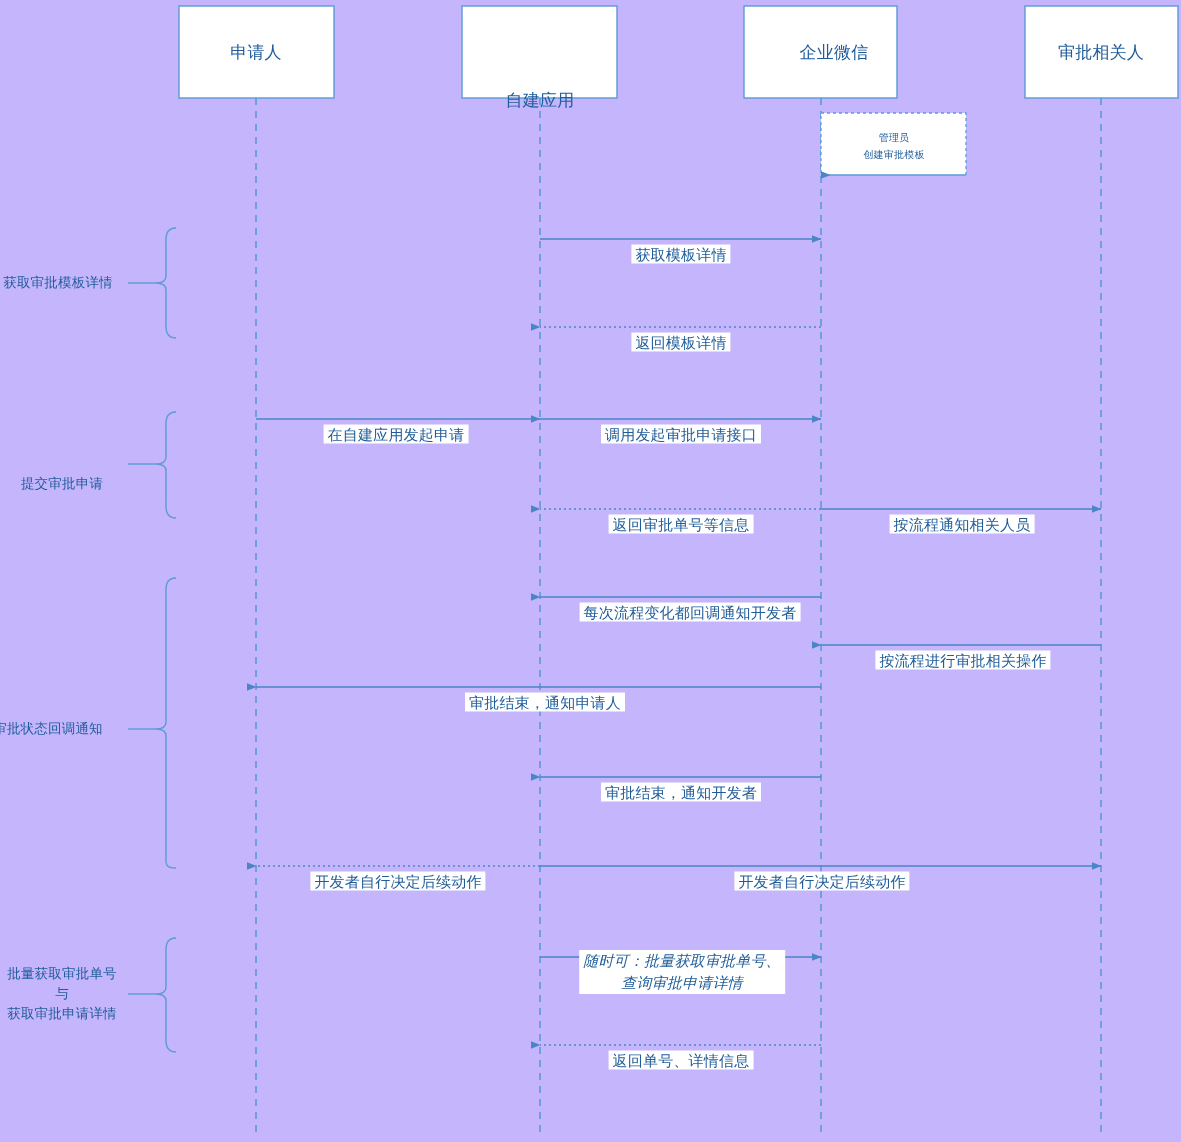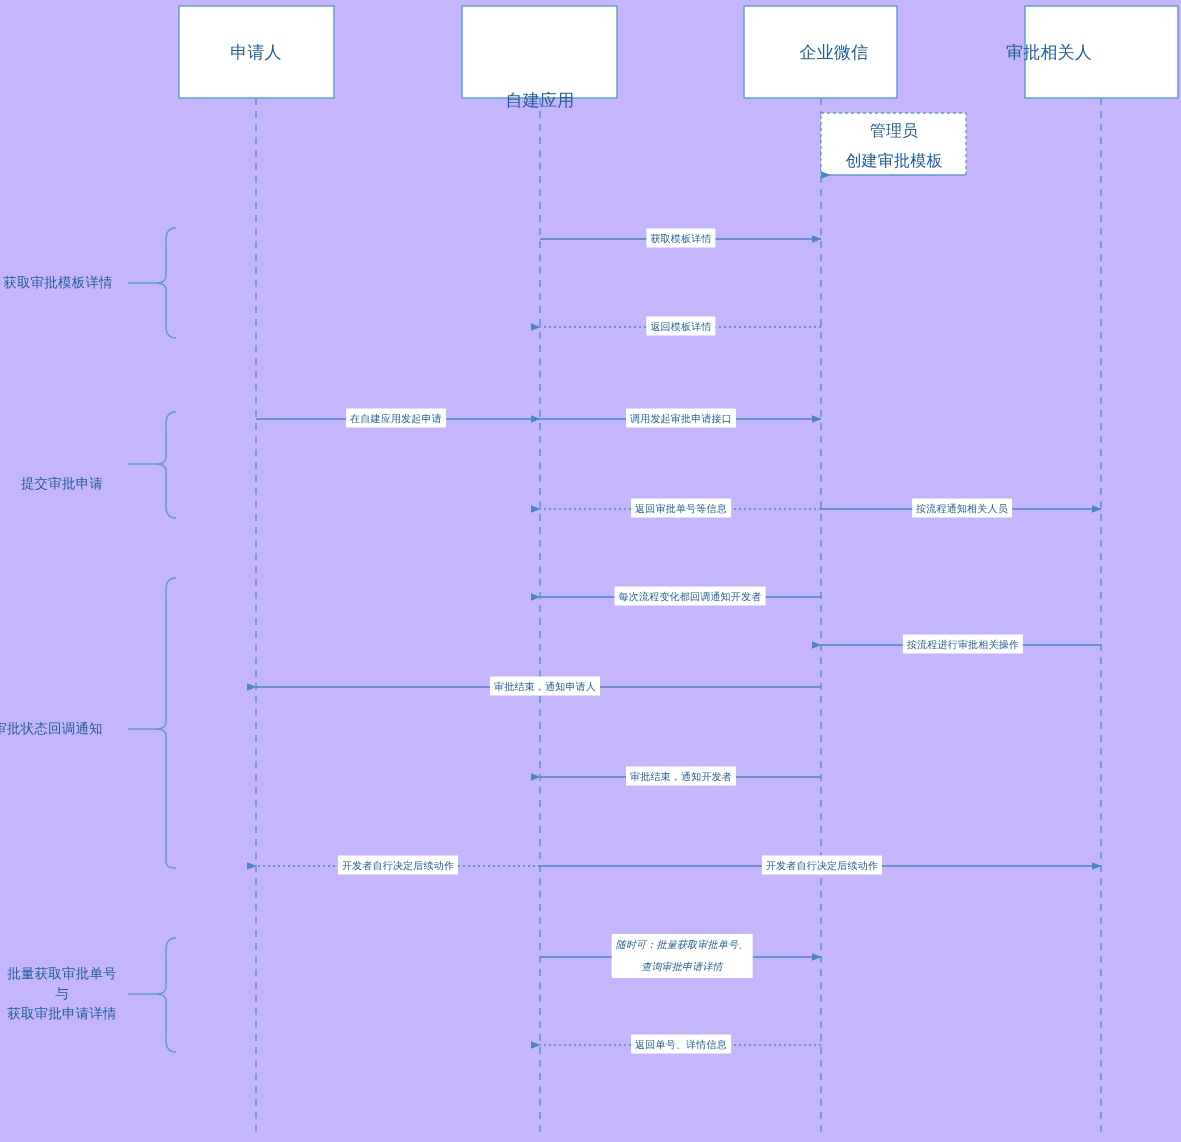--- a/index.html
+++ b/index.html
@@ -33,27 +33,28 @@
     background: #ffffff;
     padding: 0 4px;
     letter-spacing: 0.2px;
   }
   .actor-label {
     font-size: 17px;
     padding: 0;
     background: transparent;
   }
   .note-label {
-    font-size: 16px;
-    line-height: 30px;
+    font-size: 10px;
+    line-height: 17px;
     white-space: pre-line;
     background: transparent;
   }
   .msg-label {
-    font-size: 10px;
+    font-size: 15px;
+    margin-top: 16px;
   }
   .msg-label.two-line {
     white-space: pre-line;
     line-height: 22px;
     font-style: italic;
   }
   .group-label {
     font-size: 13.5px;
     line-height: 20px;
     white-space: pre-line;
@@ -141,21 +142,21 @@
       <line x1="540" y1="866" x2="1101" y2="866" stroke-width="1.3" marker-end="url(#arrowRight)"></line>
 
       <line x1="540" y1="957" x2="821" y2="957" stroke-width="1.3" marker-end="url(#arrowRight)"></line>
       <line x1="821" y1="1045" x2="540" y2="1045" stroke-width="1.3" stroke-dasharray="2 3" marker-end="url(#arrowLeft)"></line>
     </g>
   </svg>
 
   <div class="lbl actor-label" style="left:256px; top:52px;">申请人</div>
   <div class="lbl actor-label" style="left:540px; top:52px;margin-top:48px;">自建应用</div>
   <div class="lbl actor-label" style="left:821px; top:52px;margin-left:13px;">企业微信</div>
-  <div class="lbl actor-label" style="left:1049px; top:52px;">审批相关人</div>
+  <div class="lbl actor-label" style="left:1101px; top:52px;">审批相关人</div>
 
   <div class="lbl note-label" style="left:894px; top:146px;">管理员
 创建审批模板</div>
 
   <div class="lbl group-label" style="left:58px; top:283px;">获取审批模板详情</div>
   <div class="lbl group-label" style="left:62px; top:464px;margin-top:20px;">提交审批申请</div>
   <div class="lbl group-label" style="left:48px; top:729px;">审批状态回调通知</div>
   <div class="lbl group-label" style="left:62px; top:994px;">批量获取审批单号
 与
 获取审批申请详情</div>

